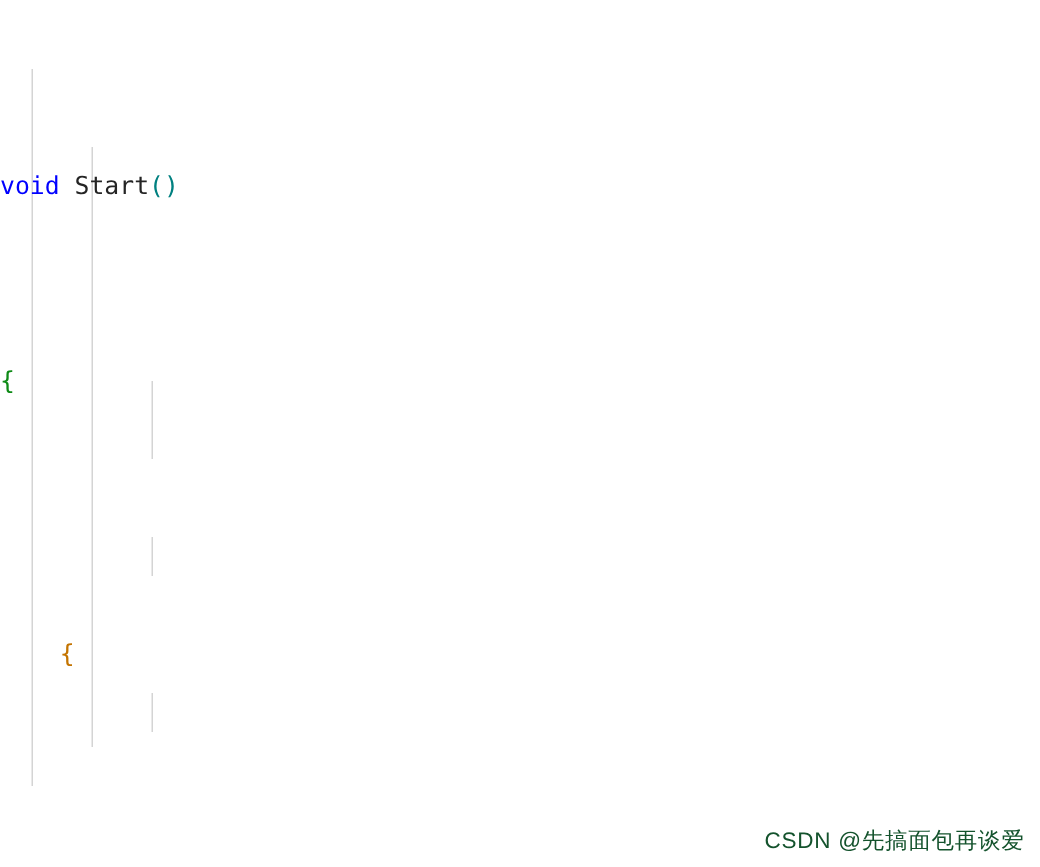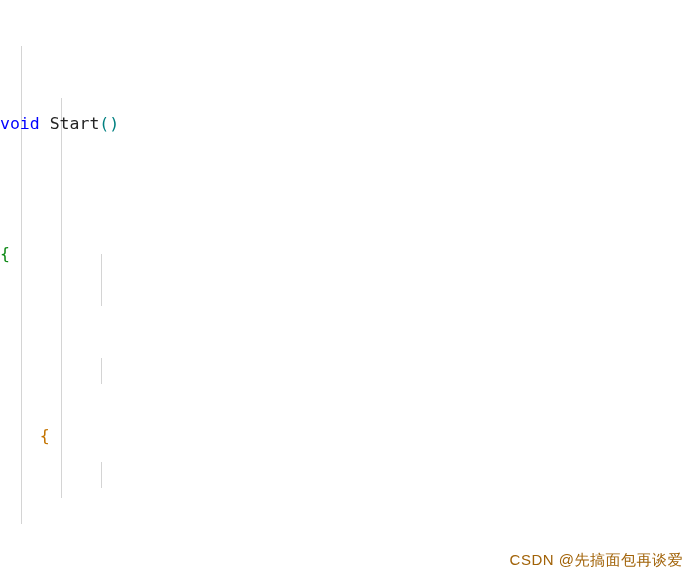--- a/index.html
+++ b/index.html
@@ -64,21 +64,21 @@
   .br1      { color: #0e8a16; }            
   .br2      { color: #c47400; }            
 
   
   .watermark {
     position: absolute;
     right: 10px;
     bottom: 8px;
     font-family: "Liberation Sans", sans-serif;
     font-size: 15px;
-    color: #a16207;
+    color: #14532d;
     letter-spacing: 0.5px;
     user-select: none;
   }
 </style>
 </head>
 <body>
 
 <div id="editor">
 
   <div class="guides">

